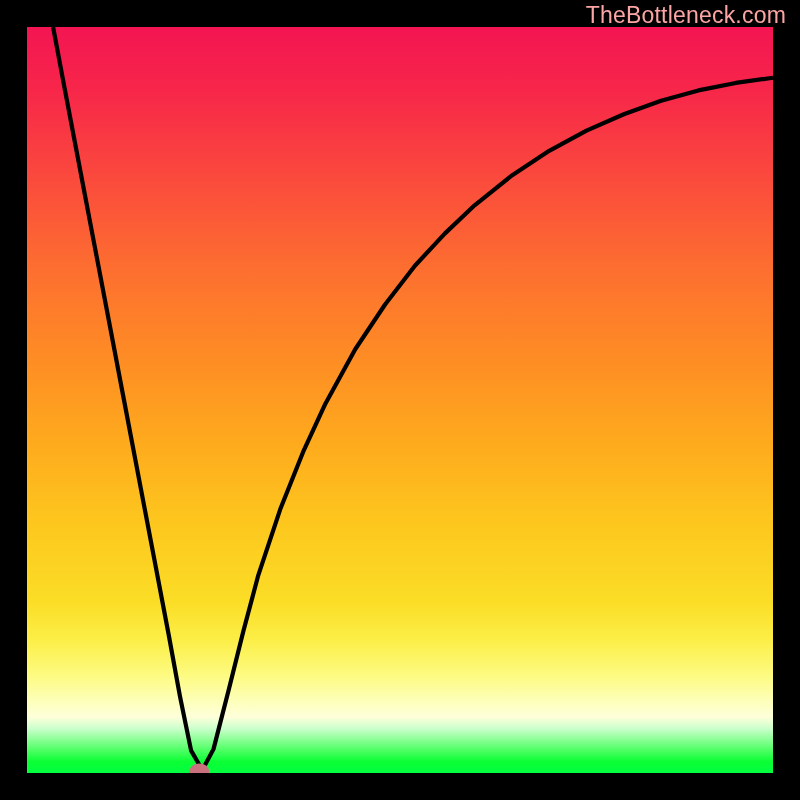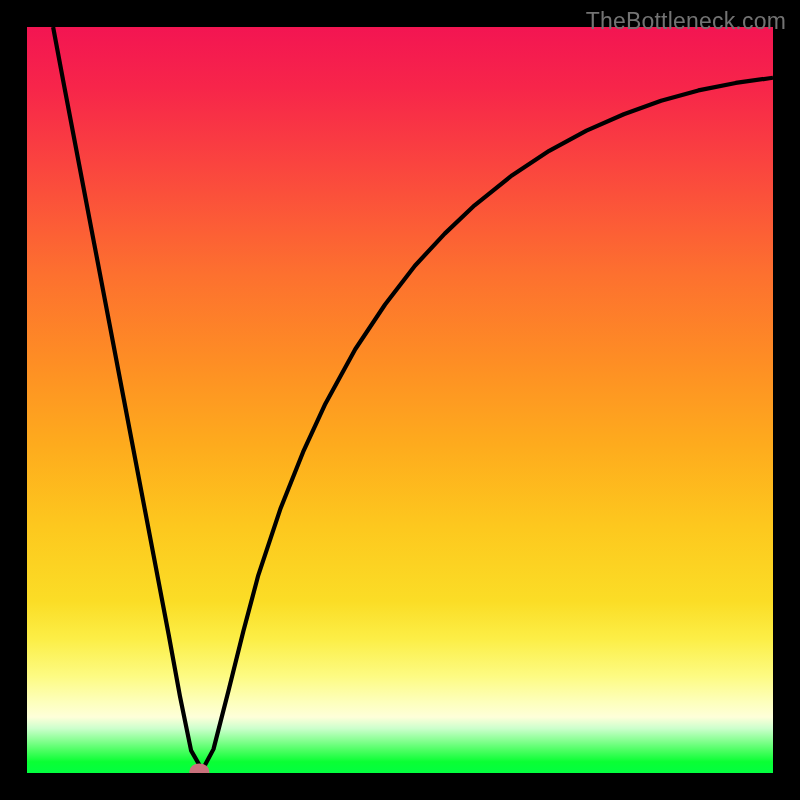--- a/index.html
+++ b/index.html
@@ -5,23 +5,23 @@
   * { margin: 0; padding: 0; box-sizing: border-box; }
   html, body { width: 800px; height: 800px; overflow: hidden; background: #000; }
   .frame {
     position: relative;
     width: 800px;
     height: 800px;
     background: #000;
   }
   .watermark {
     position: absolute;
-    top: 8px;
+    top: 2px;
     right: 14px;
-    color: #737373;
+    color: #fca5a5;
     font-family: Arial, Helvetica, sans-serif;
     font-size: 23px;
     letter-spacing: 0.2px;
     z-index: 3;
   }
   .plot {
     position: absolute;
     left: 27px;
     top: 27px;
     width: 746px;

